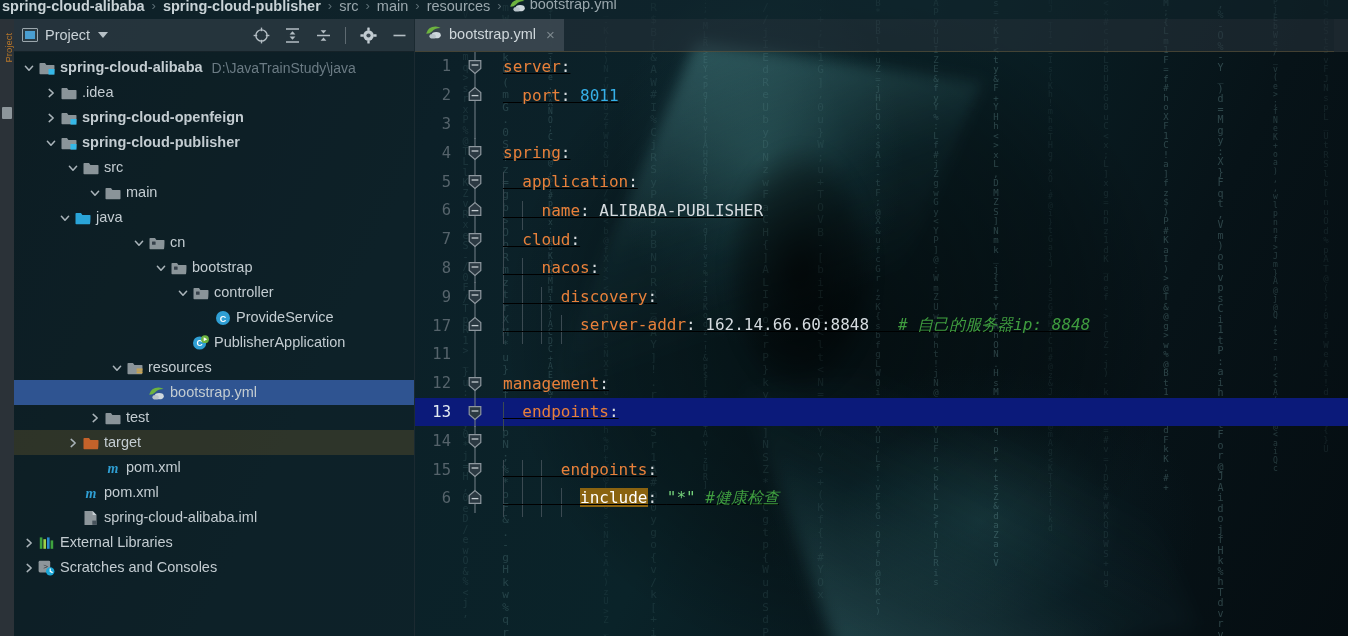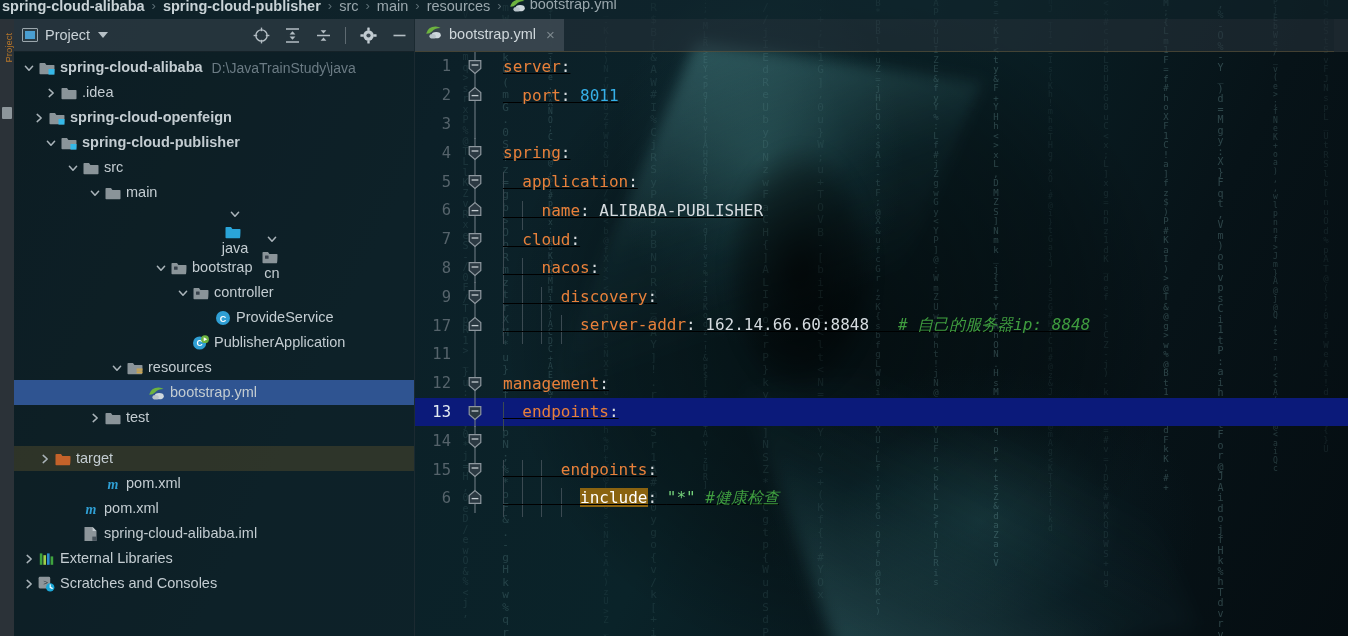--- a/index.html
+++ b/index.html
@@ -446,21 +446,21 @@
               <path d="M4.2 2.4 L8.2 6 L4.2 9.6" fill="none" stroke="#aab4ba" stroke-width="1.5" stroke-linecap="round" stroke-linejoin="round"></path>
             </svg>
           </span>
           <span class="t-icon">
             <svg width="16" height="14" viewBox="0 0 16 14">
               <path d="M0.5 3.2 L0.5 12.6 Q0.5 13.3 1.3 13.3 L14.7 13.3 Q15.5 13.3 15.5 12.6 L15.5 4.6 Q15.5 3.9 14.7 3.9 L7.4 3.9 L6.0 2.0 L1.3 2.0 Q0.5 2.0 0.5 2.7 Z" fill="#8a9499"></path>
             </svg>
           </span>
           <span class="t-label">.idea</span>
         </div>
-        <div class="tree-row" style="padding-left: 16px;">
+        <div class="tree-row" style="padding-left: 28px;">
           <span class="chev">
             <svg width="12" height="12" viewBox="0 0 12 12">
               <path d="M4.2 2.4 L8.2 6 L4.2 9.6" fill="none" stroke="#aab4ba" stroke-width="1.5" stroke-linecap="round" stroke-linejoin="round"></path>
             </svg>
           </span>
           <span class="t-icon">
             <svg width="16" height="14" viewBox="0 0 16 14">
               <path d="M0.5 3.2 L0.5 12.6 Q0.5 13.3 1.3 13.3 L14.7 13.3 Q15.5 13.3 15.5 4.6 Q15.5 3.9 14.7 3.9 L7.4 3.9 L6.0 2.0 L1.3 2.0 Q0.5 2.0 0.5 2.7 Z" fill="#8a9499"></path>
               <rect x="9.5" y="8" width="6" height="5.6" fill="#35b8e8"></rect>
             </svg>
@@ -500,34 +500,34 @@
               <path d="M2.4 4.2 L6 8.2 L9.6 4.2" fill="none" stroke="#aab4ba" stroke-width="1.5" stroke-linecap="round" stroke-linejoin="round"></path>
             </svg>
           </span>
           <span class="t-icon">
             <svg width="16" height="14" viewBox="0 0 16 14">
               <path d="M0.5 3.2 L0.5 12.6 Q0.5 13.3 1.3 13.3 L14.7 13.3 Q15.5 13.3 15.5 12.6 L15.5 4.6 Q15.5 3.9 14.7 3.9 L7.4 3.9 L6.0 2.0 L1.3 2.0 Q0.5 2.0 0.5 2.7 Z" fill="#8a9499"></path>
             </svg>
           </span>
           <span class="t-label">main</span>
         </div>
-        <div class="tree-row" style="padding-left: 42px; flex-direction: column;">
+        <div class="tree-row" style="padding-left: 42px;">
           <span class="chev">
             <svg width="12" height="12" viewBox="0 0 12 12">
               <path d="M2.4 4.2 L6 8.2 L9.6 4.2" fill="none" stroke="#aab4ba" stroke-width="1.5" stroke-linecap="round" stroke-linejoin="round"></path>
             </svg>
           </span>
           <span class="t-icon">
             <svg width="16" height="14" viewBox="0 0 16 14">
               <path d="M0.5 3.2 L0.5 12.6 Q0.5 13.3 1.3 13.3 L14.7 13.3 Q15.5 13.3 15.5 4.6 Q15.5 3.9 14.7 3.9 L7.4 3.9 L6.0 2.0 L1.3 2.0 Q0.5 2.0 0.5 2.7 Z" fill="#2aa4d8"></path>
             </svg>
           </span>
           <span class="t-label">java</span>
         </div>
-        <div class="tree-row" style="padding-left: 116px; flex-direction: column;">
+        <div class="tree-row" style="padding-left: 116px;">
           <span class="chev">
             <svg width="12" height="12" viewBox="0 0 12 12">
               <path d="M2.4 4.2 L6 8.2 L9.6 4.2" fill="none" stroke="#aab4ba" stroke-width="1.5" stroke-linecap="round" stroke-linejoin="round"></path>
             </svg>
           </span>
           <span class="t-icon">
             <svg width="16" height="14" viewBox="0 0 16 14">
               <path d="M0.5 3.2 L0.5 12.6 Q0.5 13.3 1.3 13.3 L14.7 13.3 Q15.5 13.3 15.5 4.6 Q15.5 3.9 14.7 3.9 L7.4 3.9 L6.0 2.0 L1.3 2.0 Q0.5 2.0 0.5 2.7 Z" fill="#8a9499"></path>
               <rect x="3" y="5.6" width="3.6" height="3.2" rx="0.5" fill="#36404a"></rect>
             </svg>
@@ -619,21 +619,21 @@
               <path d="M4.2 2.4 L8.2 6 L4.2 9.6" fill="none" stroke="#aab4ba" stroke-width="1.5" stroke-linecap="round" stroke-linejoin="round"></path>
             </svg>
           </span>
           <span class="t-icon">
             <svg width="16" height="14" viewBox="0 0 16 14">
               <path d="M0.5 3.2 L0.5 12.6 Q0.5 13.3 1.3 13.3 L14.7 13.3 Q15.5 13.3 15.5 12.6 L15.5 4.6 Q15.5 3.9 14.7 3.9 L7.4 3.9 L6.0 2.0 L1.3 2.0 Q0.5 2.0 0.5 2.7 Z" fill="#8a9499"></path>
             </svg>
           </span>
           <span class="t-label">test</span>
         </div>
-        <div class="tree-row hovered" style="padding-left: 22px; margin-top: 16px;">
+        <div class="tree-row hovered" style="padding-left: 50px;">
           <span class="chev">
             <svg width="12" height="12" viewBox="0 0 12 12">
               <path d="M4.2 2.4 L8.2 6 L4.2 9.6" fill="none" stroke="#aab4ba" stroke-width="1.5" stroke-linecap="round" stroke-linejoin="round"></path>
             </svg>
           </span>
           <span class="t-icon">
             <svg width="16" height="14" viewBox="0 0 16 14">
               <path d="M0.5 3.2 L0.5 12.6 Q0.5 13.3 1.3 13.3 L14.7 13.3 Q15.5 13.3 15.5 4.6 Q15.5 3.9 14.7 3.9 L7.4 3.9 L6.0 2.0 L1.3 2.0 Q0.5 2.0 0.5 2.7 Z" fill="#c4622a"></path>
             </svg>
           </span>

